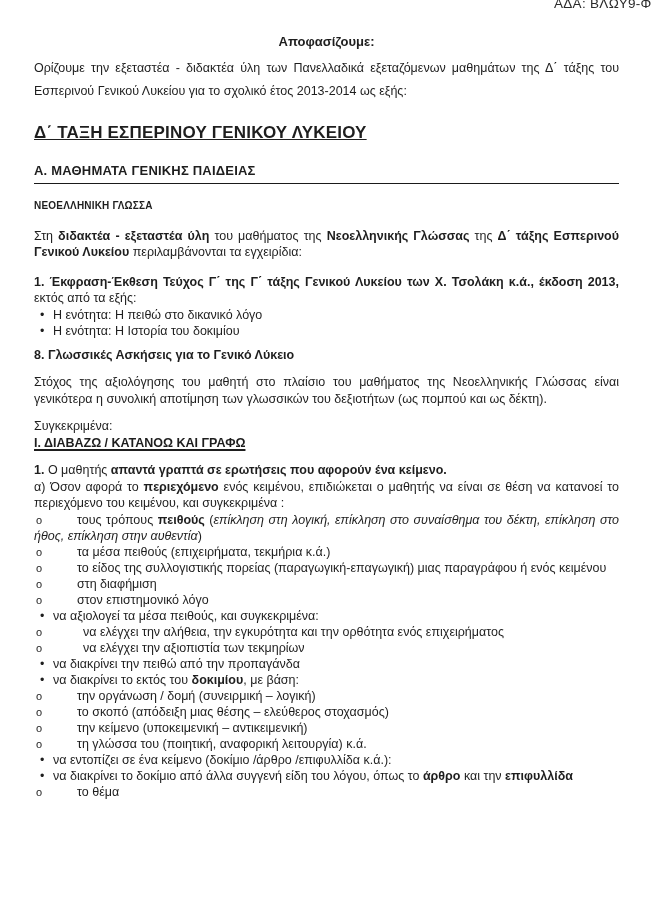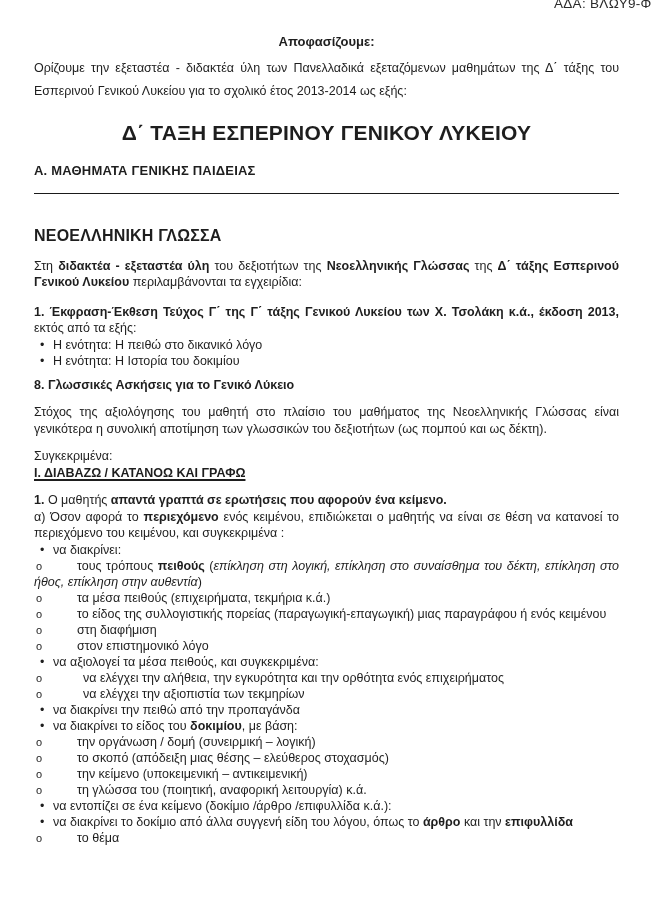--- a/index.html
+++ b/index.html
@@ -32,28 +32,28 @@
     font-size: 12.5px;
     line-height: 16.5px;
     text-align: justify;
   }
   .b { font-weight: bold; }
   .i { font-style: italic; }
   .u { text-decoration: underline; text-decoration-thickness: 1.5px; text-underline-offset: 2px; }
 
   .center { text-align: center; font-size: 13px; }
   .p15 { line-height: 23px; }
-  .title { text-align: center; font-size: 21px; line-height: 20px; letter-spacing: 0.2px; }
+  .title { font-size: 17px; line-height: 20px; letter-spacing: 0.2px; text-decoration: underline; }
   .rule {
     font-size: 13px;
     border-bottom: 1.5px solid #1a1a1a;
-    padding-bottom: 14px;
+    padding-bottom: 4px;
     letter-spacing: 0.2px;
   }
-  .subject { font-size: 16px; letter-spacing: 0.2px; margin-top: 20px; }
+  .subject { font-size: 10px; letter-spacing: 0.2px; }
   .hu { }
 
   .lst { line-height: 16px; }
 
   .mk {
     display: inline-block;
     font-style: normal;
     font-weight: normal;
   }
   .mk-b { width: 13px; margin-left: 6px; }
@@ -76,46 +76,45 @@
     <div class="blk center"><span class="b">Αποφασίζουμε:</span></div>
     <div class="blk gap g6"></div>
     <div class="blk p p15"><span>Ορίζουμε την εξεταστέα - διδακτέα ύλη των Πανελλαδικά εξεταζόμενων μαθημάτων της Δ΄ τάξης του Εσπερινού Γενικού Λυκείου για το σχολικό έτος 2013-2014 ως εξής:</span></div>
     <div class="blk gap g20"></div>
     <div class="blk title"><span class="b">Δ΄ ΤΑΞΗ ΕΣΠΕΡΙΝΟΥ ΓΕΝΙΚΟΥ ΛΥΚΕΙΟΥ</span></div>
     <div class="blk gap g20"></div>
     <div class="blk rule"><span class="b">Α. ΜΑΘΗΜΑΤΑ ΓΕΝΙΚΗΣ ΠΑΙΔΕΙΑΣ</span></div>
     <div class="blk gap g14"></div>
     <div class="blk subject"><span class="b">ΝΕΟΕΛΛΗΝΙΚΗ ΓΛΩΣΣΑ</span></div>
     <div class="blk gap g13"></div>
-    <div class="blk p"><span>Στη </span><span class="b">διδακτέα - εξεταστέα ύλη</span><span> του δεξιοτήτων της </span><span class="b">Νεοελληνικής Γλώσσας</span><span> της </span><span class="b">Δ΄ τάξης Εσπερινού Γενικού Λυκείου</span><span> περιλαμβάνονται τα  εγχειρίδια:</span></div>
+    <div class="blk p"><span>Στη </span><span class="b">διδακτέα - εξεταστέα ύλη</span><span> του μαθήματος της </span><span class="b">Νεοελληνικής Γλώσσας</span><span> της </span><span class="b">Δ΄ τάξης Εσπερινού Γενικού Λυκείου</span><span> περιλαμβάνονται τα  εγχειρίδια:</span></div>
     <div class="blk gap g13"></div>
     <div class="blk p"><span class="b">1. Έκφραση-Έκθεση Τεύχος Γ΄ της Γ΄ τάξης Γενικού Λυκείου των Χ. Τσολάκη κ.ά., έκδοση 2013,</span><span> εκτός από τα εξής:</span></div>
     <div class="blk bullet lst"><span class="mk mk-b">•</span><span>Η ενότητα: Η πειθώ στο δικανικό λόγο</span></div>
     <div class="blk bullet lst"><span class="mk mk-b">•</span><span>Η ενότητα: Η Ιστορία του δοκιμίου</span></div>
     <div class="blk gap g8"></div>
     <div class="blk p"><span class="b">8. Γλωσσικές Ασκήσεις για το Γενικό Λύκειο</span></div>
     <div class="blk gap g11"></div>
     <div class="blk p"><span>Στόχος της αξιολόγησης του μαθητή στο πλαίσιο του μαθήματος της Νεοελληνικής Γλώσσας είναι γενικότερα η συνολική αποτίμηση των γλωσσικών του δεξιοτήτων (ως πομπού και ως δέκτη).</span></div>
     <div class="blk gap g11"></div>
     <div class="blk p"><span>Συγκεκριμένα:</span></div>
     <div class="blk p hu"><span class="b u">Ι. ΔΙΑΒΑΖΩ / ΚΑΤΑΝΟΩ ΚΑΙ ΓΡΑΦΩ</span></div>
     <div class="blk gap g11"></div>
     <div class="blk p"><span class="b">1.</span><span> Ο μαθητής </span><span class="b">απαντά γραπτά σε ερωτήσεις που αφορούν ένα κείμενο.</span></div>
     <div class="blk p"><span>α) Όσον αφορά το </span><span class="b">περιεχόμενο</span><span> ενός κειμένου, επιδιώκεται ο μαθητής να είναι σε θέση να κατανοεί το περιεχόμενο του κειμένου, και συγκεκριμένα :</span></div>
-    <div class="blk bullet lst"><span class="mk mk-b">•</span><span>να διακρίνει:</span></div>
     <div class="blk sub lst"><span class="mk mk-o">o</span><span>τους τρόπους </span><span class="b">πειθούς</span><span> (</span><span class="i">επίκληση στη λογική, επίκληση στο συναίσθημα του δέκτη, επίκληση στο ήθος, επίκληση στην αυθεντία</span><span>)</span></div>
     <div class="blk sub lst"><span class="mk mk-o">o</span><span>τα μέσα πειθούς (επιχειρήματα, τεκμήρια κ.ά.)</span></div>
     <div class="blk sub lst"><span class="mk mk-o">o</span><span>το είδος της συλλογιστικής πορείας (παραγωγική-επαγωγική) μιας παραγράφου ή ενός κειμένου</span></div>
     <div class="blk sub lst"><span class="mk mk-o">o</span><span>στη διαφήμιση</span></div>
     <div class="blk sub lst"><span class="mk mk-o">o</span><span>στον επιστημονικό λόγο</span></div>
     <div class="blk bullet lst"><span class="mk mk-b">•</span><span>να αξιολογεί τα μέσα πειθούς, και συγκεκριμένα:</span></div>
     <div class="blk sub sub2 lst"><span class="mk mk-o">o</span><span>να ελέγχει την αλήθεια, την εγκυρότητα και την ορθότητα ενός επιχειρήματος</span></div>
     <div class="blk sub sub2 lst"><span class="mk mk-o">o</span><span>να ελέγχει την αξιοπιστία των τεκμηρίων</span></div>
     <div class="blk bullet lst"><span class="mk mk-b">•</span><span>να διακρίνει την πειθώ από την προπαγάνδα</span></div>
-    <div class="blk bullet lst"><span class="mk mk-b">•</span><span>να διακρίνει το είδος του </span><span class="b">δοκιμίου</span><span>, με βάση:</span></div>
+    <div class="blk bullet lst"><span class="mk mk-b">•</span><span>να διακρίνει το εκτός του </span><span class="b">δοκιμίου</span><span>, με βάση:</span></div>
     <div class="blk sub lst"><span class="mk mk-o">o</span><span>την οργάνωση / δομή (συνειρμική – λογική)</span></div>
     <div class="blk sub lst"><span class="mk mk-o">o</span><span>το σκοπό (απόδειξη μιας θέσης – ελεύθερος στοχασμός)</span></div>
     <div class="blk sub lst"><span class="mk mk-o">o</span><span>την κείμενο (υποκειμενική – αντικειμενική)</span></div>
     <div class="blk sub lst"><span class="mk mk-o">o</span><span>τη γλώσσα του (ποιητική, αναφορική λειτουργία) κ.ά.</span></div>
     <div class="blk bullet lst"><span class="mk mk-b">•</span><span>να εντοπίζει σε ένα κείμενο (δοκίμιο /άρθρο /επιφυλλίδα κ.ά.):</span></div>
     <div class="blk bullet lst"><span class="mk mk-b">•</span><span>να διακρίνει το δοκίμιο από άλλα συγγενή είδη του λόγου, όπως το </span><span class="b">άρθρο</span><span> και την </span><span class="b">επιφυλλίδα</span></div>
     <div class="blk sub lst"><span class="mk mk-o">o</span><span>το θέμα</span></div>
   </div>
 
 </body></html>

